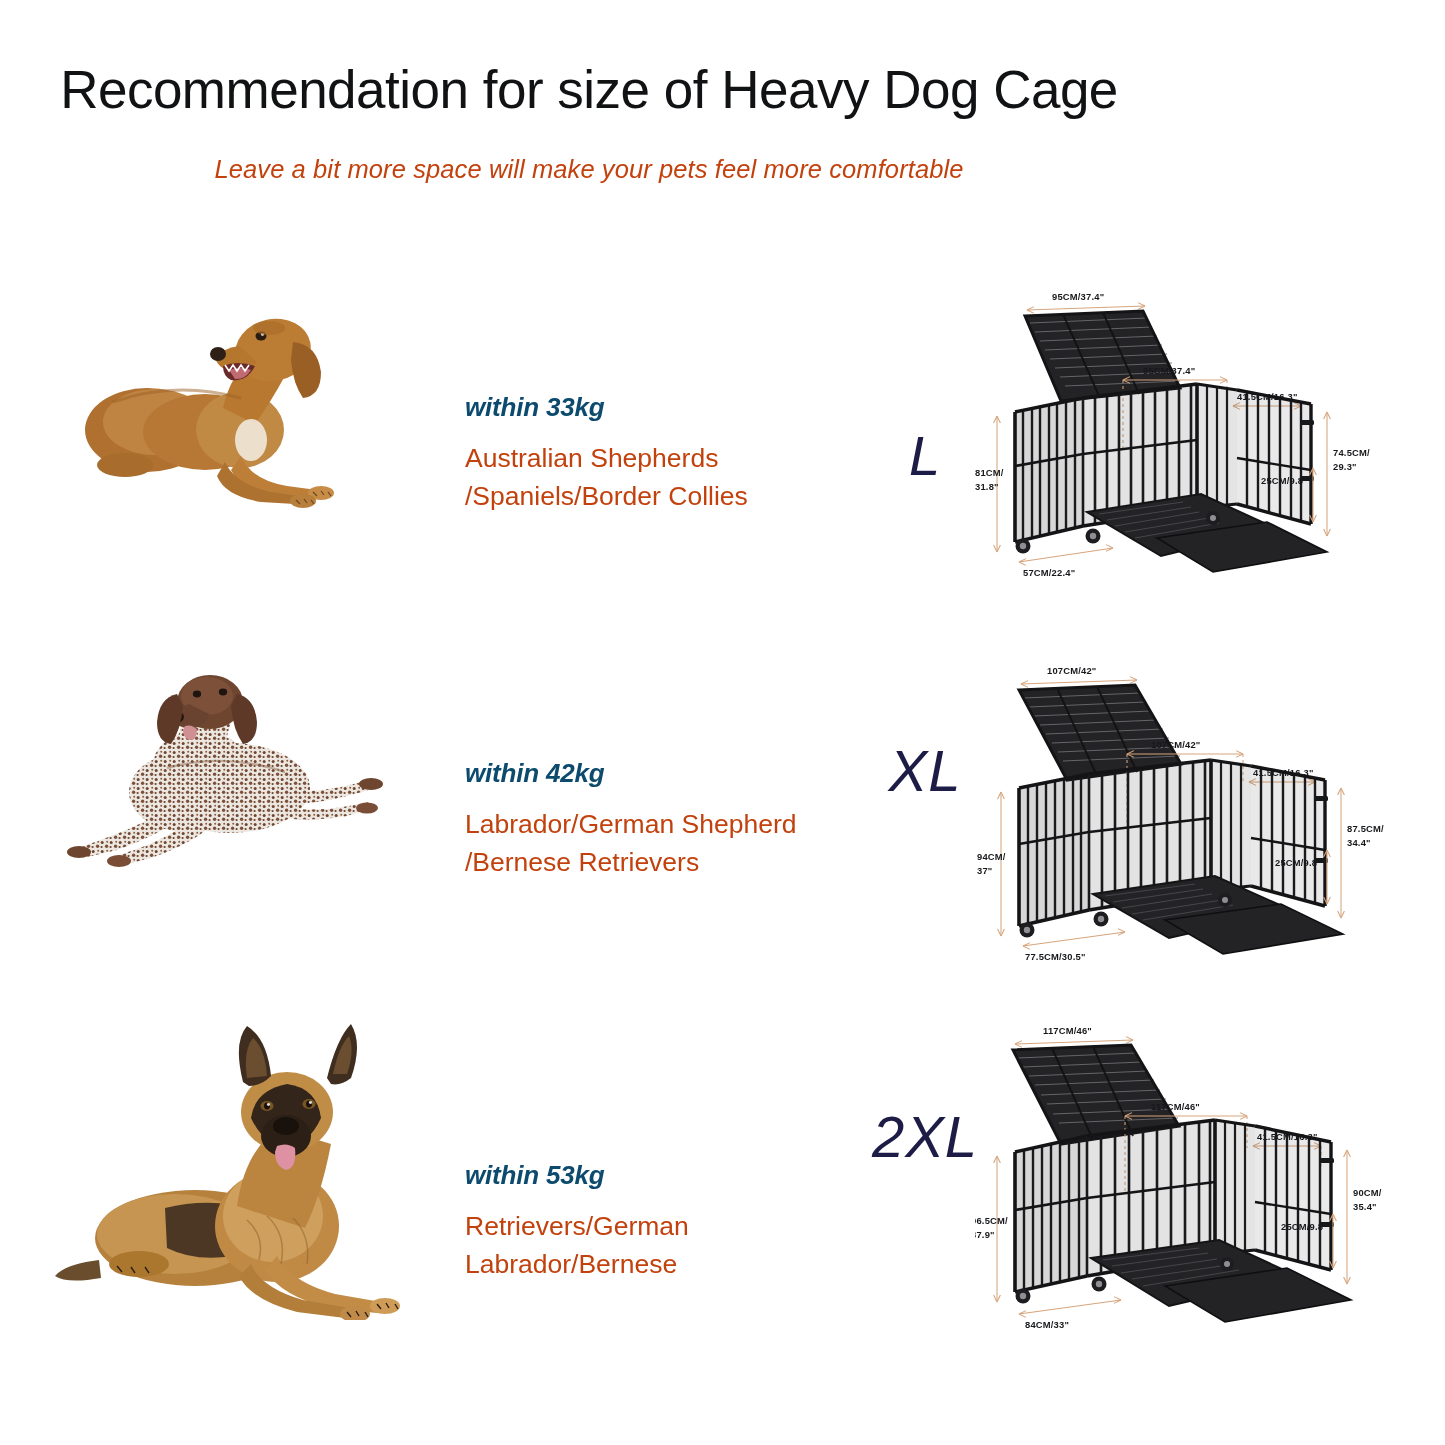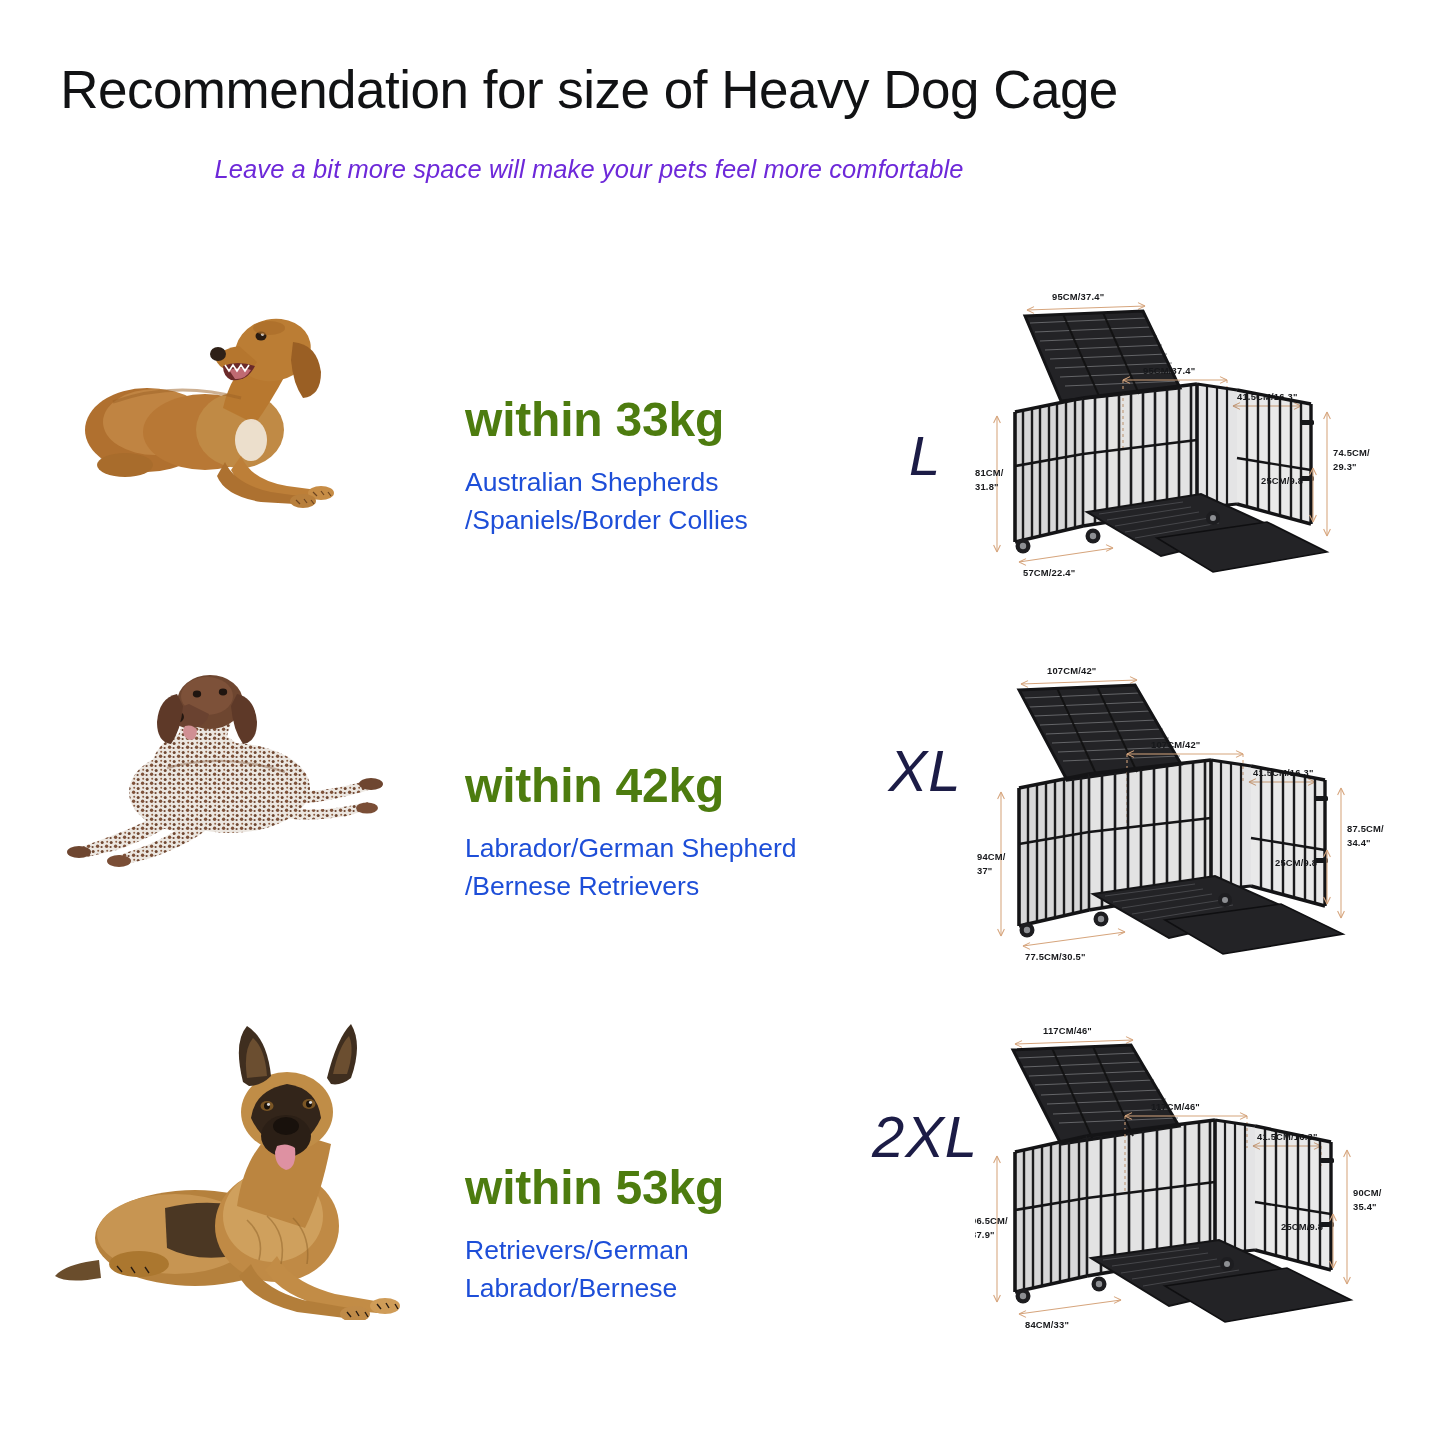--- a/index.html
+++ b/index.html
@@ -13,40 +13,40 @@
 
   
   .header { position: absolute; left: 0; top: 0; width: 1178px; text-align: center; }
   .title {
     font-size: 53px; font-weight: 500; color: #111214;
     letter-spacing: -0.5px; line-height: 1.05;
     margin-top: 62px;
   }
   .subtitle {
     font-size: 25.5px; font-weight: 400; font-style: italic;
-    color: #6d28d9; margin-top: 37px; letter-spacing: 0.1px;
+    color: #c2410c; margin-top: 37px; letter-spacing: 0.1px;
   }
 
   
   .row { position: absolute; left: 0; width: 1445px; }
   #row-0 { top: 280px; height: 330px; }
   #row-1 { top: 660px; height: 330px; }
   #row-2 { top: 1020px; height: 340px; }
 
   .dog-cell   { position: absolute; left: 55px; top: 0; width: 390px; height: 100%; }
   .text-cell  { position: absolute; left: 465px; top: 0; width: 390px; height: 100%; }
   .size-cell  { position: absolute; left: 845px; top: 0; width: 160px; height: 100%; }
   .cage-cell  { position: absolute; left: 975px; top: 0; width: 470px; height: 100%; }
 
   .weight {
-    font-size: 48px; font-weight: 700; color: #4d7c0f;
-    letter-spacing: -0.2px; white-space: nowrap;
+    font-size: 26px; font-weight: 700; color: #0c4a6e;
+    letter-spacing: -0.2px; white-space: nowrap; font-style: italic;
   }
   .breeds {
-    font-size: 26.5px; font-weight: 400; color: #1d4ed8;
+    font-size: 26.5px; font-weight: 400; color: #c2410c;
     line-height: 1.42; margin-top: 17px;
   }
   .size-label {
     font-style: italic; font-weight: 400; color: #1c1c46;
     letter-spacing: 1px; line-height: 1;
   }
 
   
   .dog-svg { display: block; }
 

